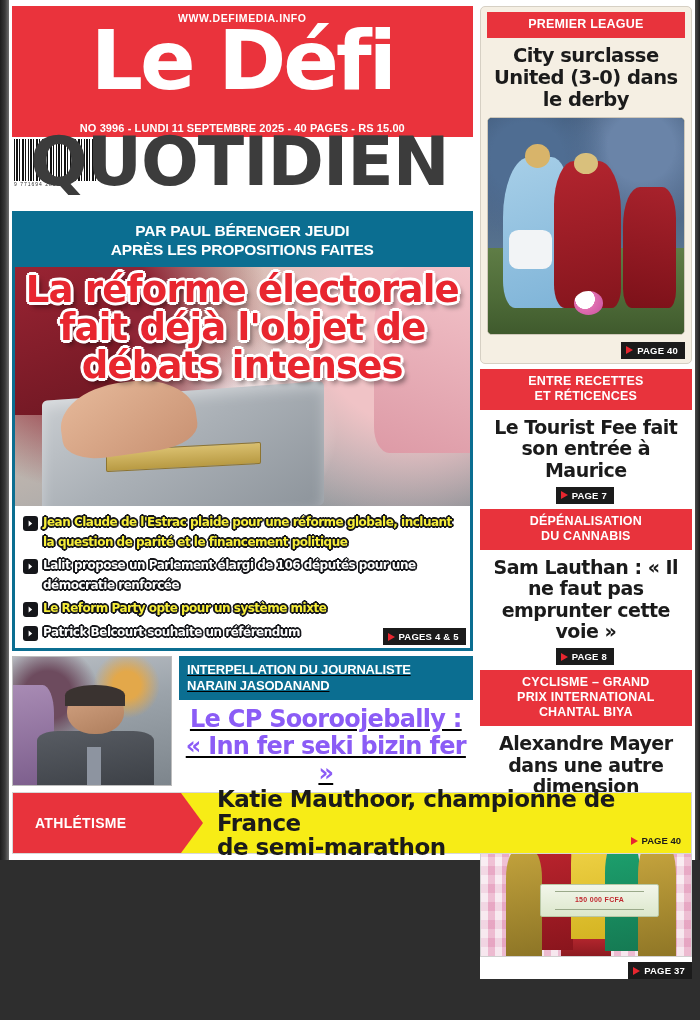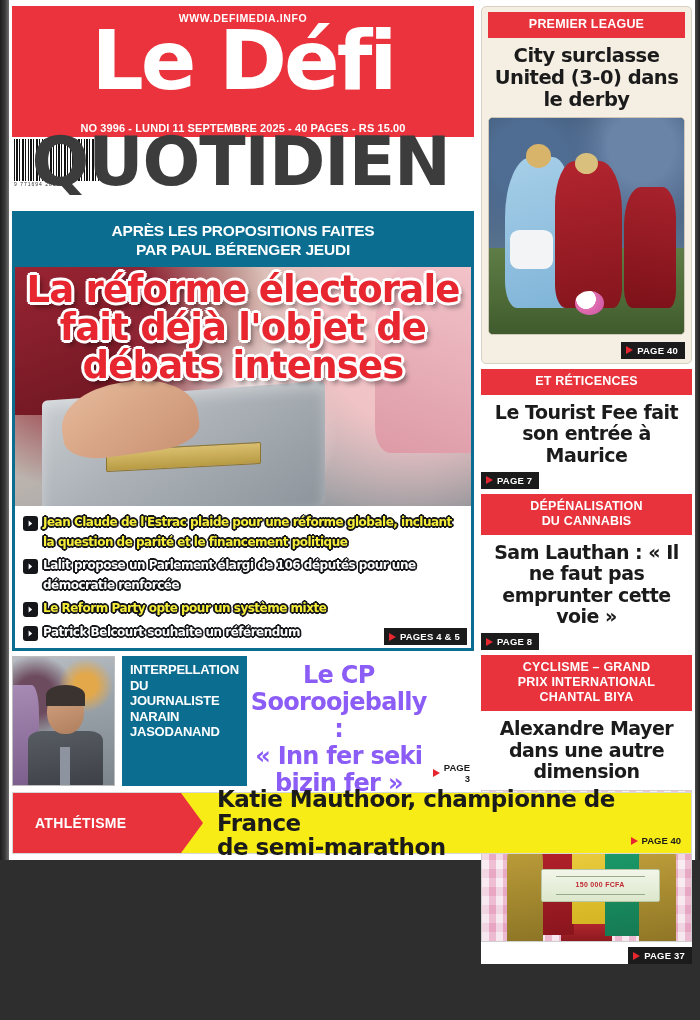--- a/index.html
+++ b/index.html
@@ -207,21 +207,21 @@
     background:linear-gradient(170deg,#585c63,#3d4147); border-radius:18% 18% 0 0;
   }
   .bs-photo .tie{
     position:absolute; left:47%; bottom:0; width:9%; height:30%;
     background:#8d94a0;
   }
   .bs-photo .woman{
     position:absolute; left:0; top:22%; width:26%; height:78%;
     background:linear-gradient(170deg,#a88bb4,#7c5e8c); border-radius:0 28% 0 0;
   }
-  .bs-text { flex:1; display:flex; flex-direction:row; }
+  .bs-text { flex:1; display:flex; flex-direction:column;text-decoration:underline; }
   .bs-kicker {
     background:#0b6e91; color:#fff; font-weight:bold;
     font-size:13px; line-height:15.5px; padding:6px 8px 7px;
     letter-spacing:-.2px;
   }
   .bs-head {
     color:#8b5cf6; font-weight:bold; font-size:24px; line-height:27px;
     letter-spacing:-.7px; padding:6px 4px 0 4px; text-align:center;
     font-family:"DejaVu Sans", sans-serif;
   }
@@ -312,21 +312,21 @@
     background:#f2f4f6; border-radius:22%;
   }
   .card-football .pagetag-row{ text-align:right; margin-top:5px; }
 
   .card-plain { background:#fff; margin-top:5px; }
   .cp-head {
     text-align:center; color:#1b1b1b; font-weight:bold;
     font-size:19px; line-height:21.5px; letter-spacing:-.5px;
     padding:7px 2px 2px; font-family:"DejaVu Sans", sans-serif;
   }
-  .cp-tag { text-align:left; padding:2px 2px 0 0; }
+  .cp-tag { text-align:center; padding:2px 2px 0 0; }
 
   .cyc-photo {
     margin-top:5px; height:152px; border:1px solid #cfcfcf;
     position:relative; overflow:hidden; background:#e8c9d6;
   }
   .cyc-photo .backdrop{
     position:absolute; inset:0;
     background:
       repeating-linear-gradient(90deg, rgba(255,255,255,.55) 0 7px, rgba(236,170,198,.5) 7px 14px),
       repeating-linear-gradient(0deg, rgba(255,255,255,.35) 0 9px, rgba(221,140,178,.45) 9px 18px),
@@ -389,22 +389,22 @@
         </div>
         <div class="mast-bottom">
           <div class="barcode"></div>
           <div class="barcode-num">9 771694 285006</div>
           <div class="quotidien">QUOTIDIEN</div>
         </div>
       </div>
 
       <div class="lead">
         <div class="kicker">
+          <div>PAR PAUL BÉRENGER JEUDI</div>
           <div>APRÈS LES PROPOSITIONS FAITES</div>
-          <div>PAR PAUL BÉRENGER JEUDI</div>
         </div>
 
         <div class="lead-photo">
           <div class="bg"></div>
           <div class="person-l"></div>
           <div class="person-r"></div>
           <div class="ballotbox"></div>
           <div class="slot"></div>
           <div class="hand"></div>
           <div class="headline">La réforme électorale fait déjà l'objet de débats intenses</div>
@@ -497,20 +497,21 @@
         <div class="pagetag-row">
           <span class="pagetag">
             <span class="tri"></span>
             <span>PAGE 40</span>
           </span>
         </div>
       </div>
 
       <div class="card-plain">
         <div class="red-band">
+          <div>ENTRE RECETTES</div>
           <div>ET RÉTICENCES</div>
         </div>
         <div class="cp-head">Le Tourist Fee fait son entrée à Maurice</div>
         <div class="cp-tag">
           <span class="pagetag">
             <span class="tri"></span>
             <span>PAGE 7</span>
           </span>
         </div>
       </div>

